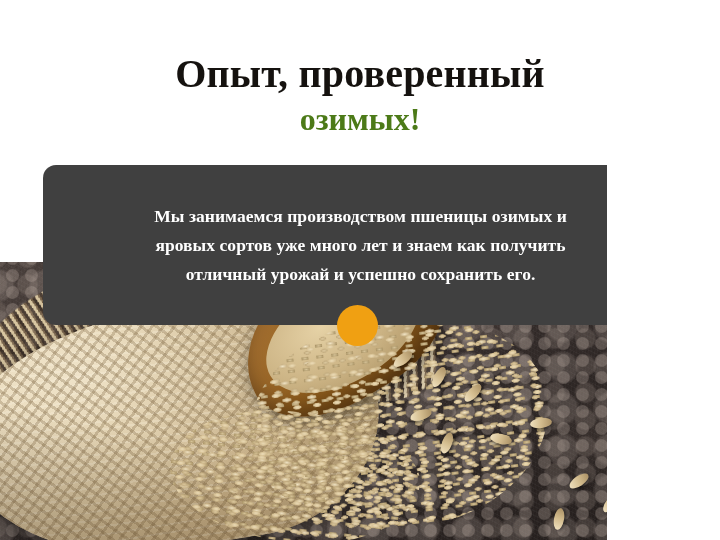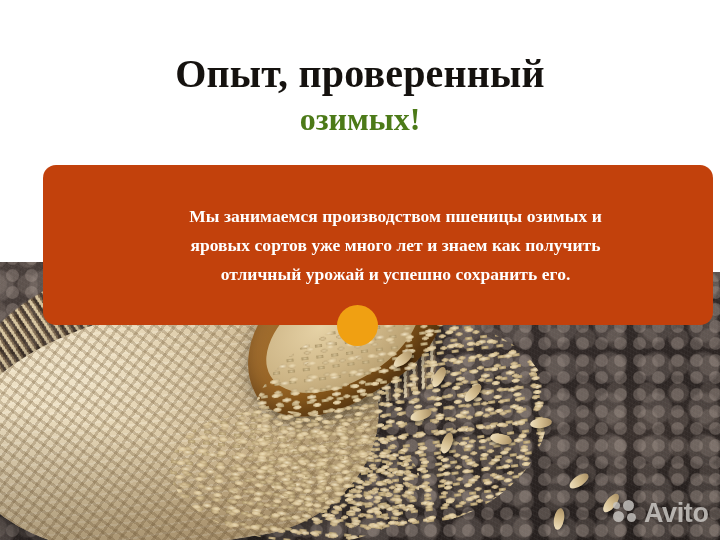--- a/index.html
+++ b/index.html
@@ -3,21 +3,21 @@
 <meta charset="utf-8">
 <style>
   html, body {
     margin: 0;
     padding: 0;
     background: #ffffff;
   }
 
   #banner {
     position: relative;
-    width: 720px;
+    width: 607px;
     height: 540px;
     overflow: hidden;
     background: #ffffff;
     font-family: "Liberation Serif", "DejaVu Serif", serif;
   }
 
   
   .photo {
     position: absolute;
     left: 0;
@@ -219,27 +219,26 @@
     margin-top: 2px;
   }
 
   
   .green-card {
     position: absolute;
     left: 43px;
     top: 165px;
     width: 635px;
     height: 160px;
-    background: #c2410c;
+    background: #404040;
     border-radius: 13px;
     z-index: 12;
     display: flex;
     align-items: center;
     justify-content: center;
-    padding-left: 35px;
   }
   .green-card-text {
     display: block;
     width: 474px;
     text-align: center;
     color: #ffffff;
     font-size: 17.5px;
     font-weight: 700;
     line-height: 29px;
     letter-spacing: .05px;

